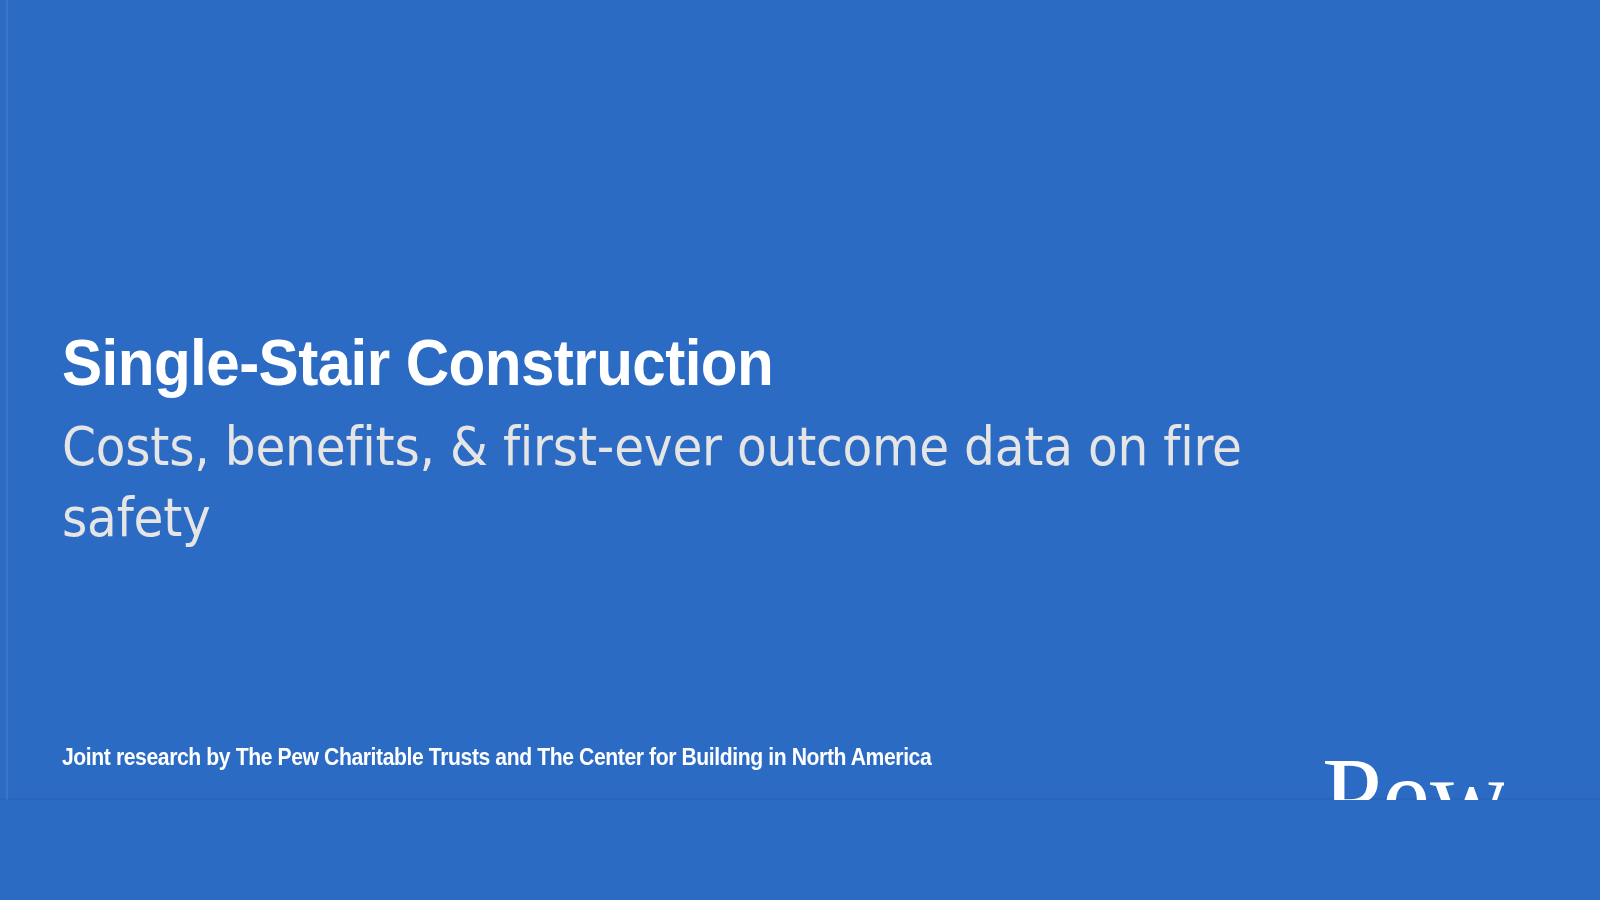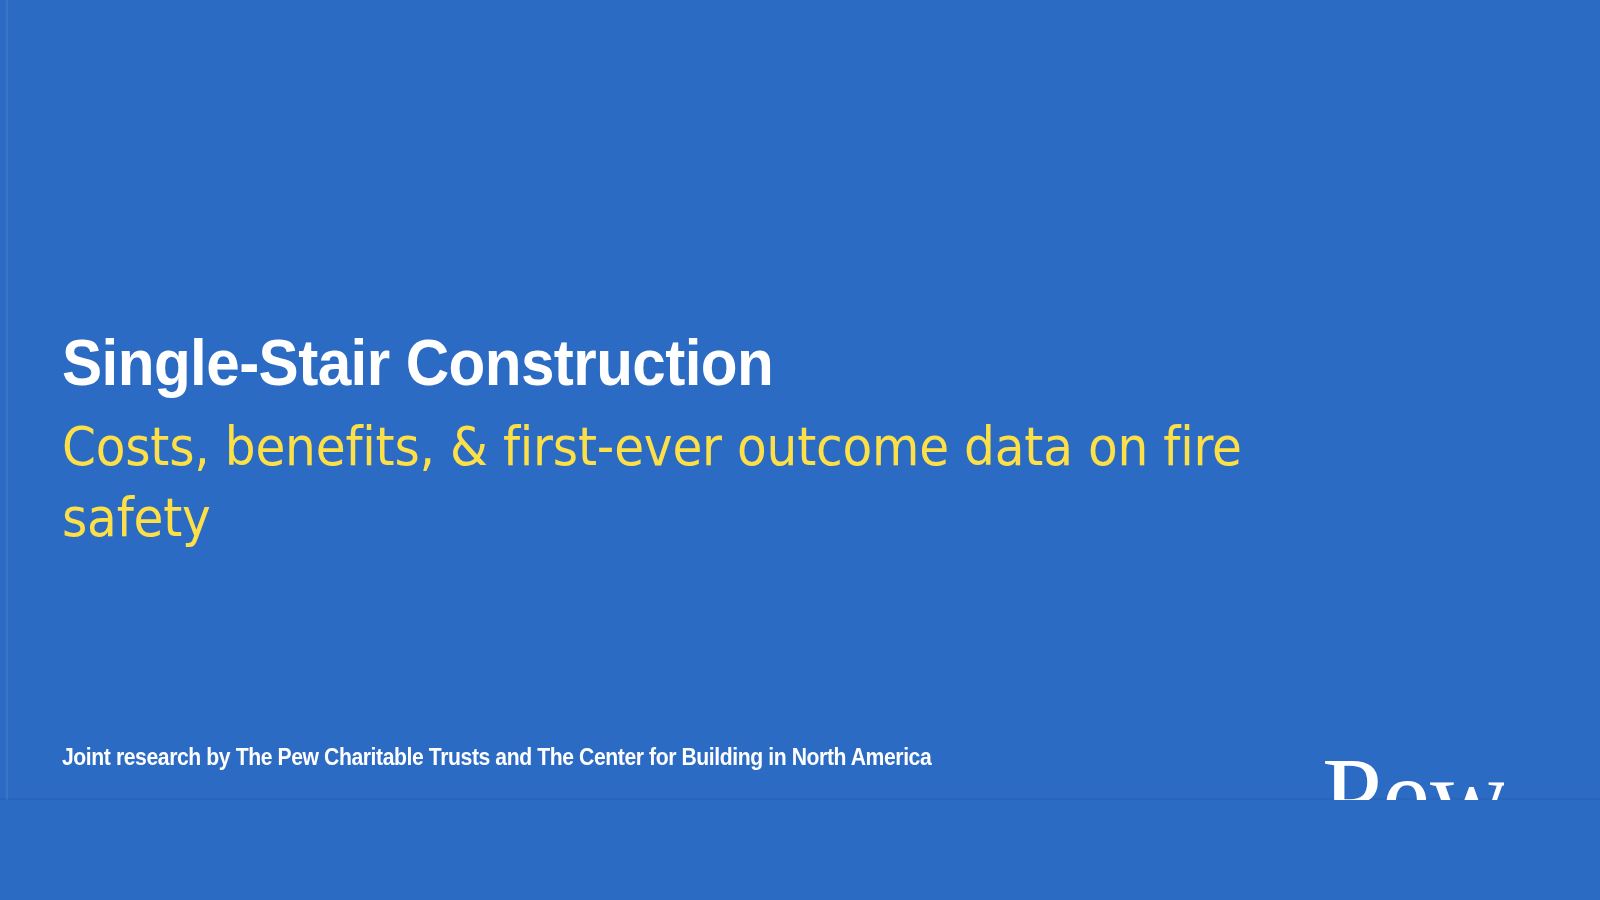--- a/index.html
+++ b/index.html
@@ -56,21 +56,21 @@
     font-weight: 700;
     line-height: 1.04;
     letter-spacing: -0.6px;
     transform: scaleX(0.94);
     transform-origin: left center;
     white-space: nowrap;
   }
 
   .slide-subtitle {
     margin: 14px 0 0 0;
-    color: #fde047;
+    color: #e5e5e5;
     font-family: "DejaVu Sans Condensed", "Liberation Sans", sans-serif;
     font-size: 54px;
     font-weight: 300;
     line-height: 1.33;
     letter-spacing: -0.2px;
     max-width: 1235px;
   }
 
   .attribution {
     position: absolute;

